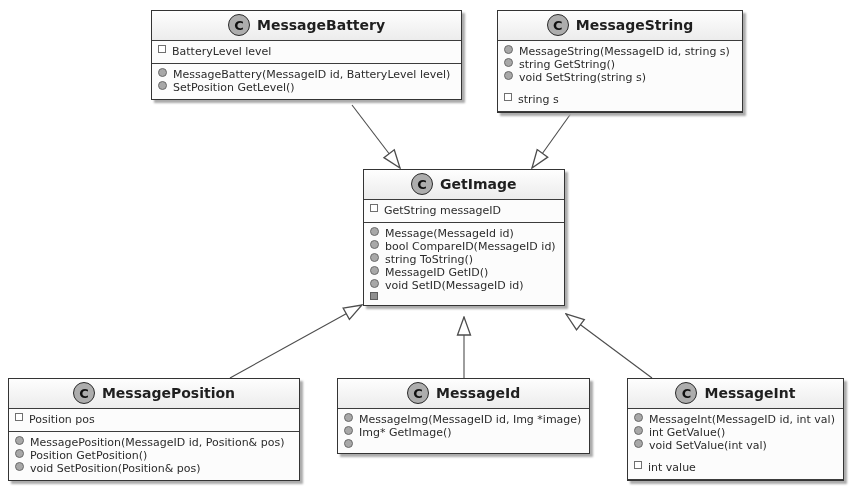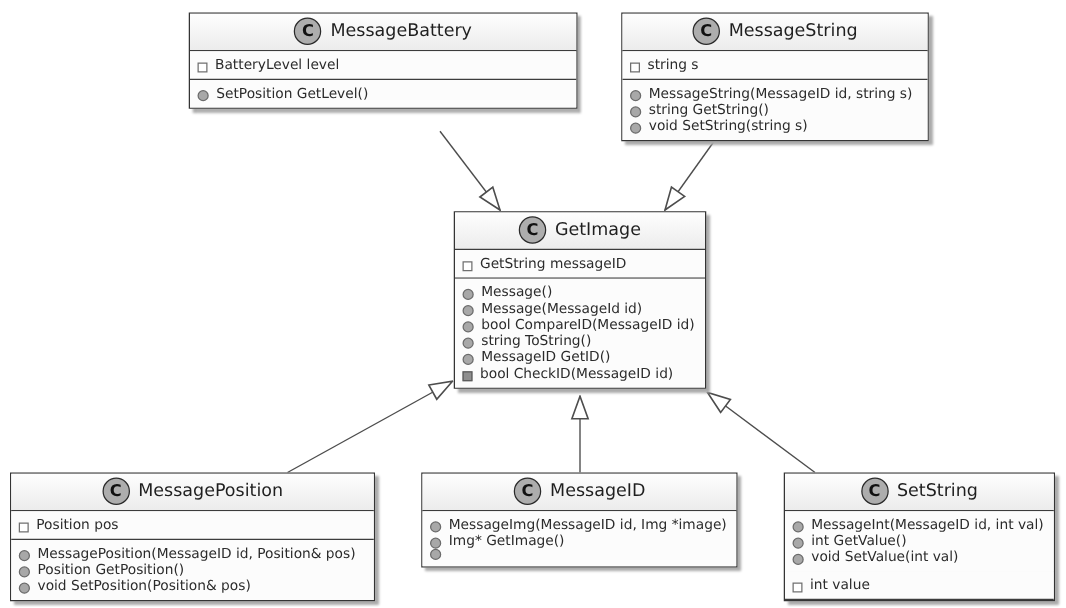--- a/index.html
+++ b/index.html
@@ -45,31 +45,32 @@
     font-size: 13px;
     font-weight: bold;
     display: flex;
     align-items: center;
     justify-content: center;
     line-height: 1;
   }
   .class-title {
     font-size: 14px;
     color: #1f1f1f;
+    font-weight: bold;
   }
   .section {
     list-style: none;
     margin: 0;
     padding: 4px 8px 5px 6px;
     background: #fcfcfc;
   }
   .section.fields { border-bottom: 1.2px solid #3c3c3c; }
   .member {
     display: flex;
-    align-items: flex-end;
+    align-items: flex-start;
     gap: 6px;
     white-space: nowrap;
     line-height: 13px;
     font-size: 11px;
     color: #2b2b2b;
   }
   .mi { flex: none; display: inline-block; box-sizing: border-box; }
   .mi.field-square   { width: 8px; height: 8px; border: 1.2px solid #6f6f6f; background: #ffffff; }
   .mi.public-circle  { width: 9px; height: 9px; border-radius: 50%; border: 1px solid #6b6b6b; background: #a8a8a8; }
   .mi.private-square { width: 8px; height: 8px; border: 1px solid #5d5d5d; background: #8f8f8f; }
@@ -100,87 +101,90 @@
     </div>
     <ul class="section fields">
         <li class="member">
           <span class="mi field-square"></span>
           <span>BatteryLevel level</span>
         </li>
       </ul>
     <ul class="section methods">
         <li class="member">
           <span class="mi public-circle"></span>
+          <span>MessageBattery(MessageID id, BatteryLevel level)</span>
+        </li>
+        <li class="member">
+          <span class="mi public-circle"></span>
           <span>SetPosition GetLevel()</span>
         </li>
       </ul>
   </div>
 
   <div class="uml-class" style="left:497px; top:10px; min-width:246px;">
     <div class="uml-header">
       <span class="badge">C</span>
       <span class="class-title">MessageString</span>
     </div>
+    <ul class="section methods">
+        <li class="member">
+          <span class="mi public-circle"></span>
+          <span>MessageString(MessageID id, string s)</span>
+        </li>
+        <li class="member">
+          <span class="mi public-circle"></span>
+          <span>string GetString()</span>
+        </li>
+        <li class="member">
+          <span class="mi public-circle"></span>
+          <span>void SetString(string s)</span>
+        </li>
+      </ul>
     <ul class="section fields">
         <li class="member">
           <span class="mi field-square"></span>
           <span>string s</span>
         </li>
       </ul>
-    <ul class="section methods">
-        <li class="member">
-          <span class="mi public-circle"></span>
-          <span>MessageString(MessageID id, string s)</span>
-        </li>
-        <li class="member">
-          <span class="mi public-circle"></span>
-          <span>string GetString()</span>
-        </li>
-        <li class="member">
-          <span class="mi public-circle"></span>
-          <span>void SetString(string s)</span>
-        </li>
-      </ul>
   </div>
 
   <div class="uml-class" style="left:363px; top:169px; min-width:201px;">
     <div class="uml-header">
       <span class="badge">C</span>
       <span class="class-title">GetImage</span>
     </div>
     <ul class="section fields">
         <li class="member">
           <span class="mi field-square"></span>
           <span>GetString messageID</span>
         </li>
       </ul>
     <ul class="section methods">
         <li class="member">
           <span class="mi public-circle"></span>
-          <span>Message()</span>
-        </li>
-        <li class="member">
-          <span class="mi public-circle"></span>
           <span>Message(MessageId id)</span>
         </li>
         <li class="member">
           <span class="mi public-circle"></span>
           <span>bool CompareID(MessageID id)</span>
         </li>
         <li class="member">
           <span class="mi public-circle"></span>
           <span>string ToString()</span>
         </li>
         <li class="member">
           <span class="mi public-circle"></span>
           <span>MessageID GetID()</span>
         </li>
         <li class="member">
+          <span class="mi public-circle"></span>
+          <span>void SetID(MessageID id)</span>
+        </li>
+        <li class="member">
           <span class="mi private-square"></span>
-          <span>bool CheckID(MessageID id)</span>
         </li>
       </ul>
   </div>
 
   <div class="uml-class" style="left:8px; top:378px; min-width:292px;">
     <div class="uml-header">
       <span class="badge">C</span>
       <span class="class-title">MessagePosition</span>
     </div>
     <ul class="section fields">
@@ -201,41 +205,41 @@
         <li class="member">
           <span class="mi public-circle"></span>
           <span>void SetPosition(Position&amp; pos)</span>
         </li>
       </ul>
   </div>
 
   <div class="uml-class" style="left:337px; top:378px; min-width:253px;">
     <div class="uml-header">
       <span class="badge">C</span>
-      <span class="class-title">MessageID</span>
+      <span class="class-title">MessageId</span>
     </div>
     <ul class="section methods">
         <li class="member">
           <span class="mi public-circle"></span>
           <span>MessageImg(MessageID id, Img *image)</span>
         </li>
         <li class="member">
           <span class="mi public-circle"></span>
           <span>Img* GetImage()</span>
         </li>
         <li class="member">
           <span class="mi public-circle"></span>
         </li>
       </ul>
   </div>
 
   <div class="uml-class" style="left:627px; top:378px; min-width:216px;">
     <div class="uml-header">
       <span class="badge">C</span>
-      <span class="class-title">SetString</span>
+      <span class="class-title">MessageInt</span>
     </div>
     <ul class="section methods">
         <li class="member">
           <span class="mi public-circle"></span>
           <span>MessageInt(MessageID id, int val)</span>
         </li>
         <li class="member">
           <span class="mi public-circle"></span>
           <span>int GetValue()</span>
         </li>

